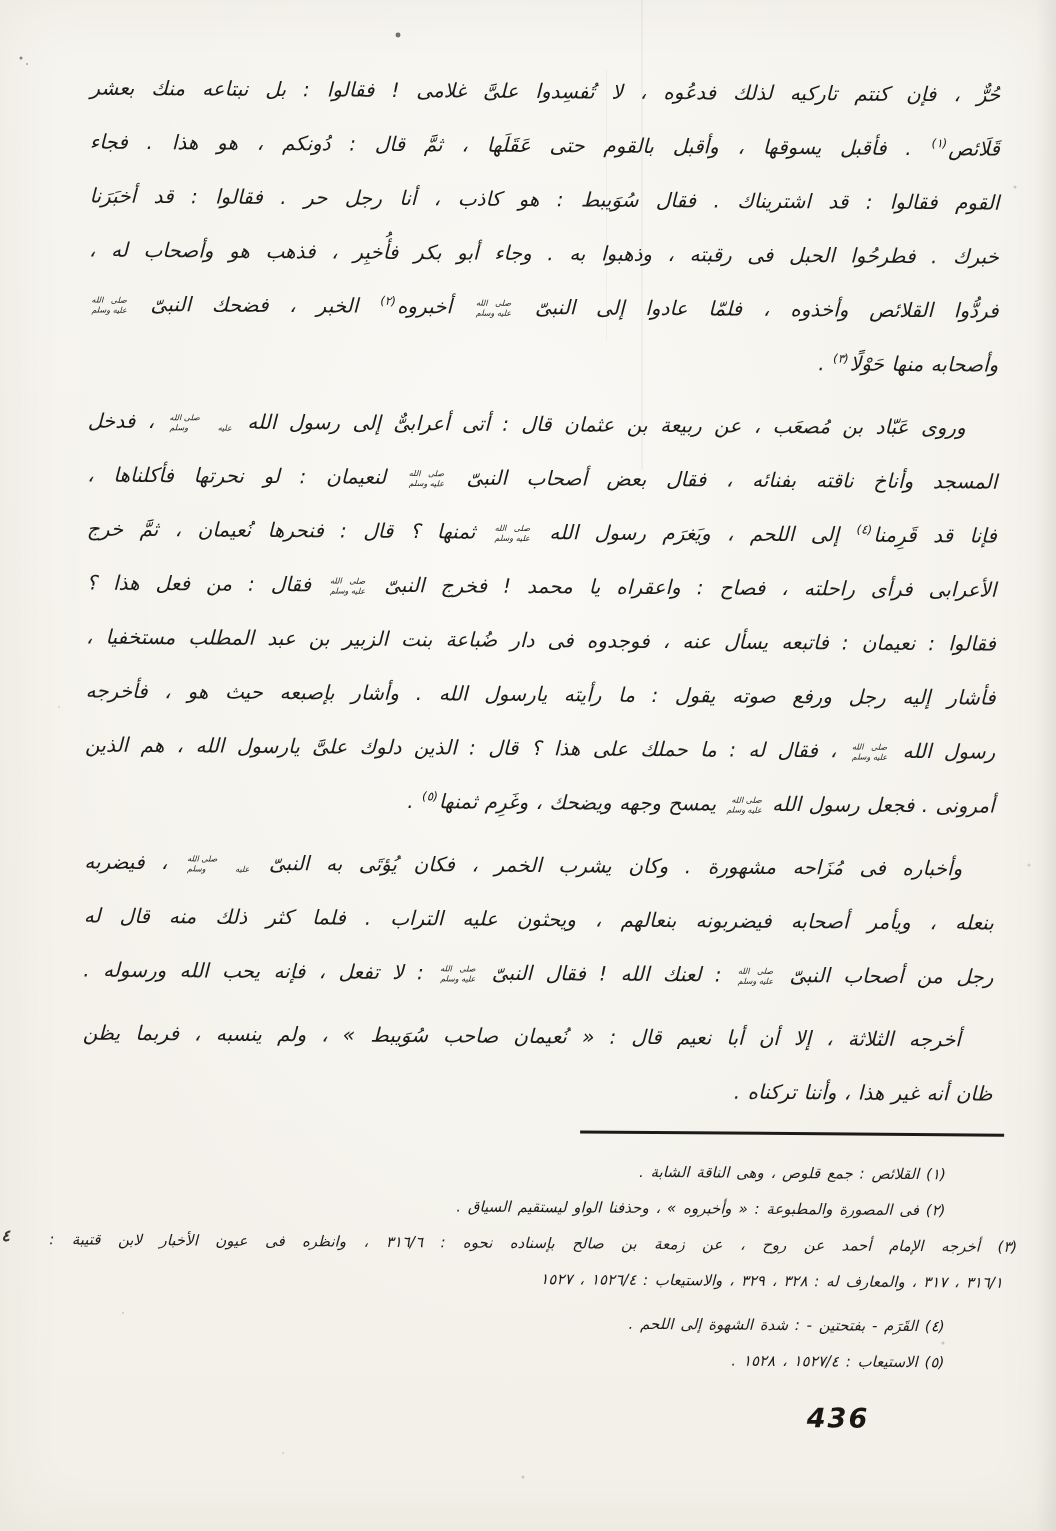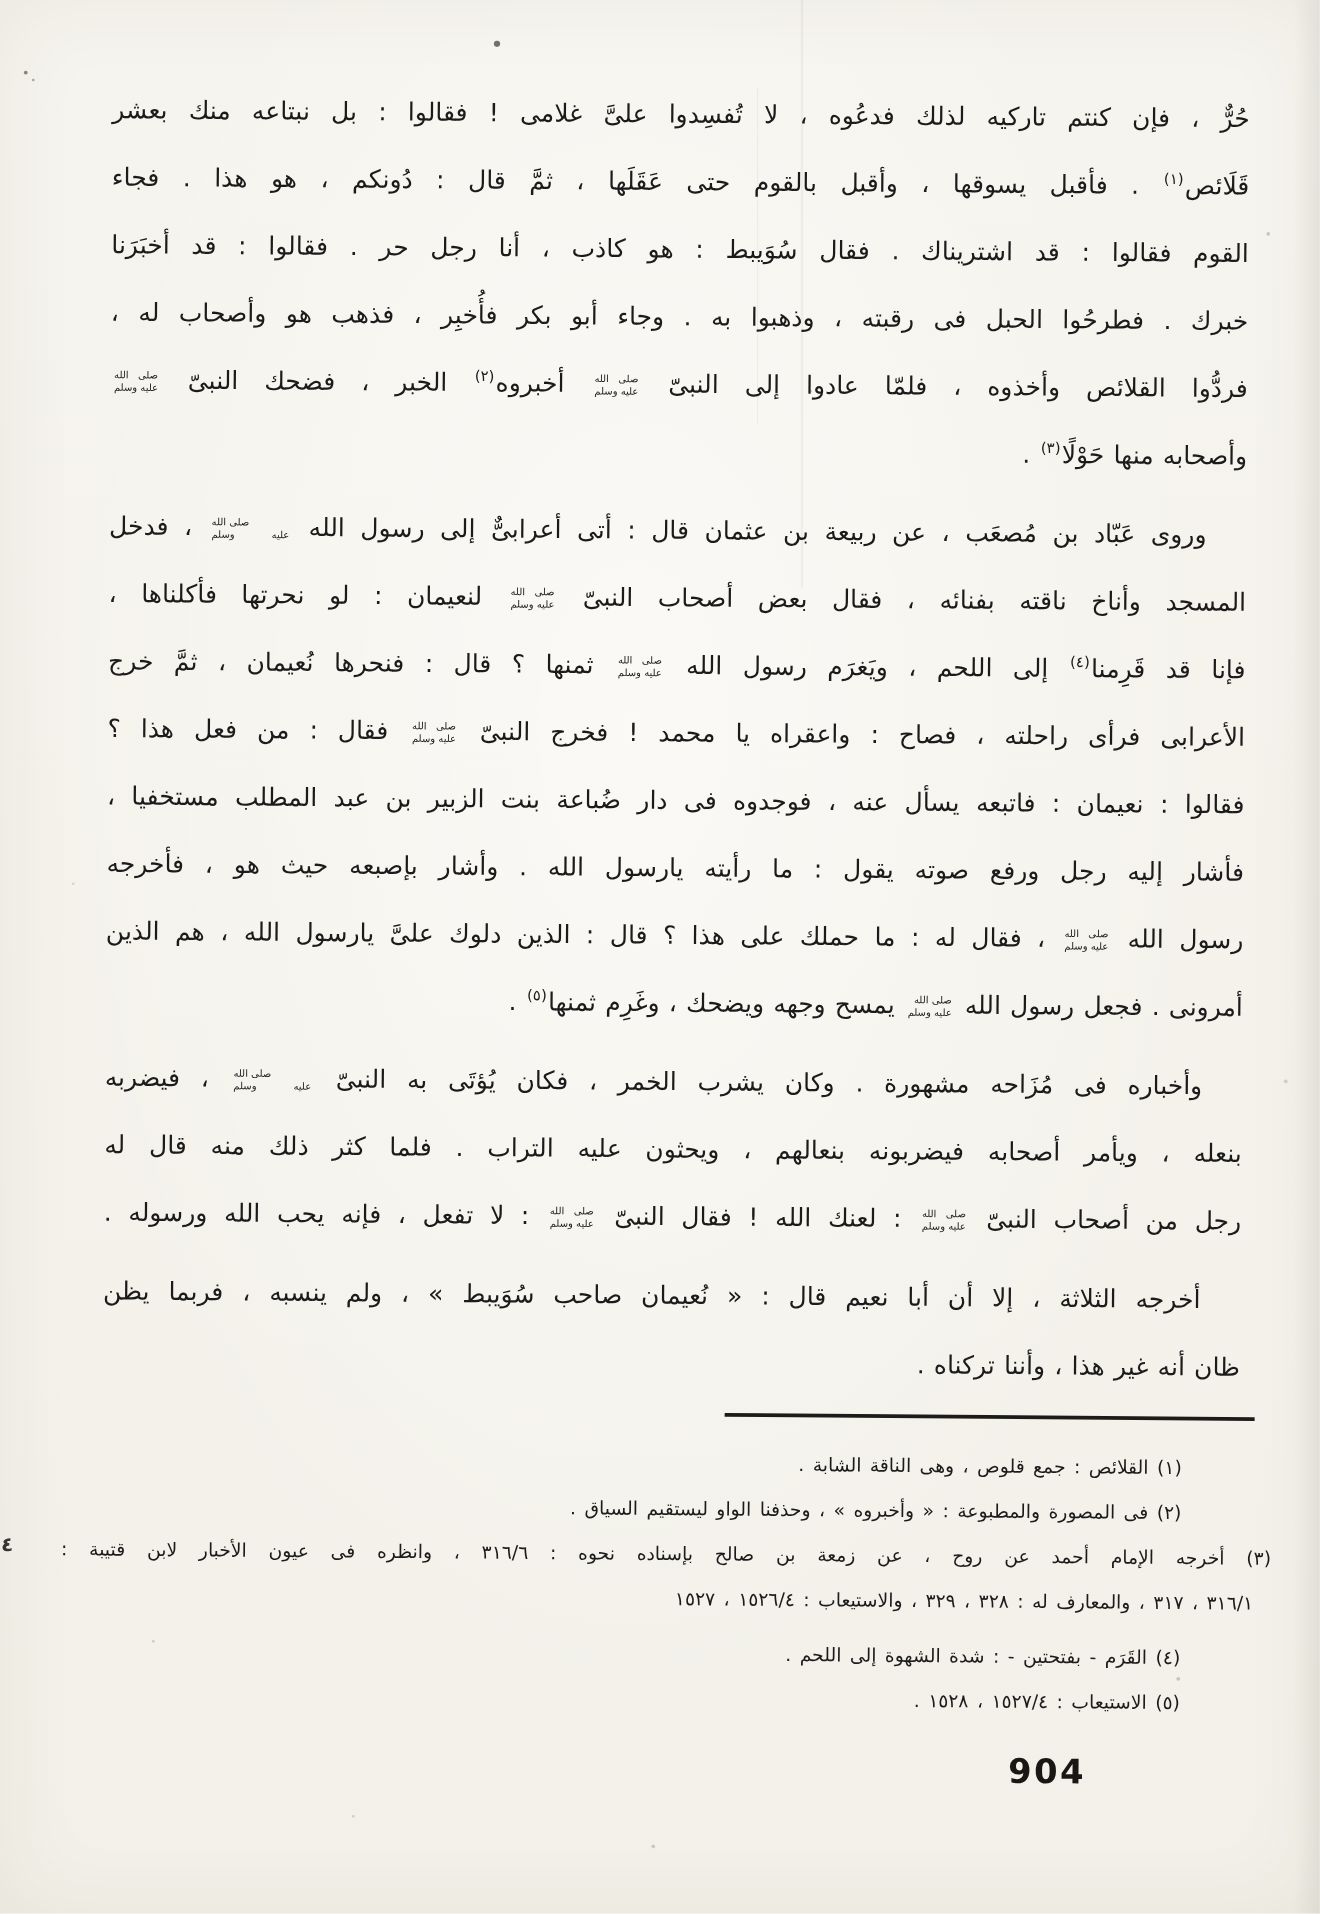--- a/index.html
+++ b/index.html
@@ -11,20 +11,21 @@
     position: relative;
     width: 1056px;
     height: 1531px;
     overflow: hidden;
     background:
       radial-gradient(ellipse at 48% 38%, rgba(255,255,255,.55), rgba(0,0,0,0) 60%),
       linear-gradient(to bottom, #f6f4ee 0%, #f4f2eb 55%, #f2f0e8 100%);
     color: #1b1b1b;
     font-family: "DejaVu Sans", sans-serif;
     box-shadow: inset 0 0 70px rgba(60,50,30,.06);
+    font-style: italic;
   }
   .edge-shade {
     position: absolute;
     right: 0; top: 0; bottom: 0;
     width: 20px;
     background: linear-gradient(to right, rgba(0,0,0,0), rgba(0,0,0,.055));
   }
   .streak {
     position: absolute;
     background: rgba(70,65,55,.055);
@@ -190,17 +191,17 @@
         <div class="fnline fn-wide">(٣) أخرجه الإمام أحمد عن روح ، عن زمعة بن صالح بإسناده نحوه : ٣١٦/٦ ، وانظره فى عيون الأخبار لابن قتيبة :</div>
         <div class="fnline fn-cont">٣١٦/١ ، ٣١٧ ، والمعارف له : ٣٢٨ ، ٣٢٩ ، والاستيعاب : ١٥٢٦/٤ ، ١٥٢٧</div>
         <div class="fnline fn-indent">(٤) القَرَم - بفتحتين - : شدة الشهوة إلى اللحم .</div>
         <div class="fnline fn-indent">(٥) الاستيعاب : ١٥٢٧/٤ ، ١٥٢٨ .</div>
       </div>
 
     </div>
 
     <div class="margin-mark">٤</div>
 
-    <div class="page-number">904</div>
+    <div class="page-number">436</div>
 
   </div>
 
 </div>
 
 </body></html>

